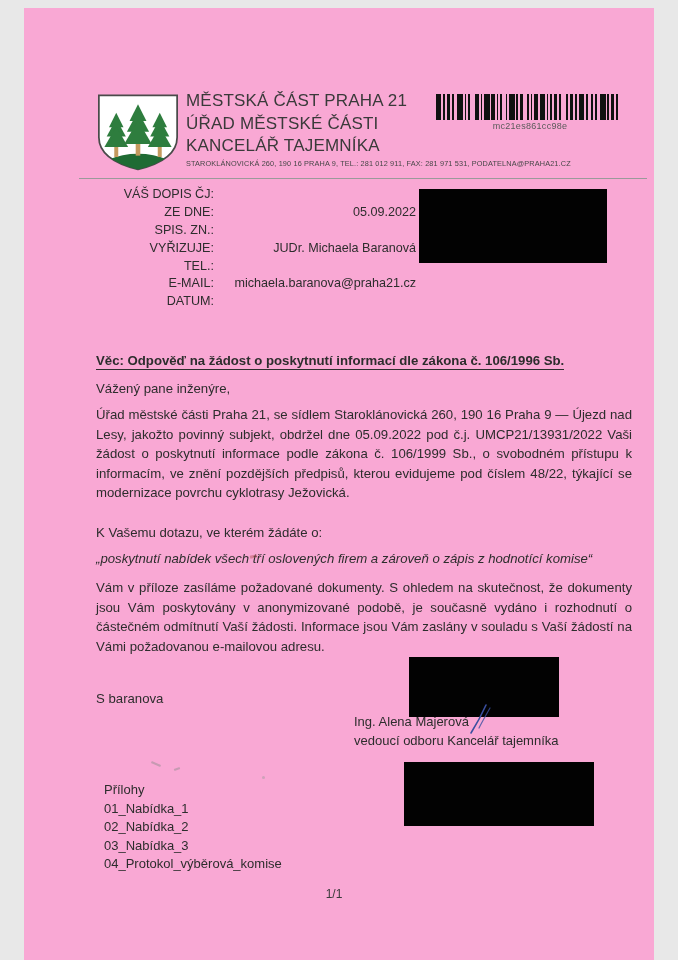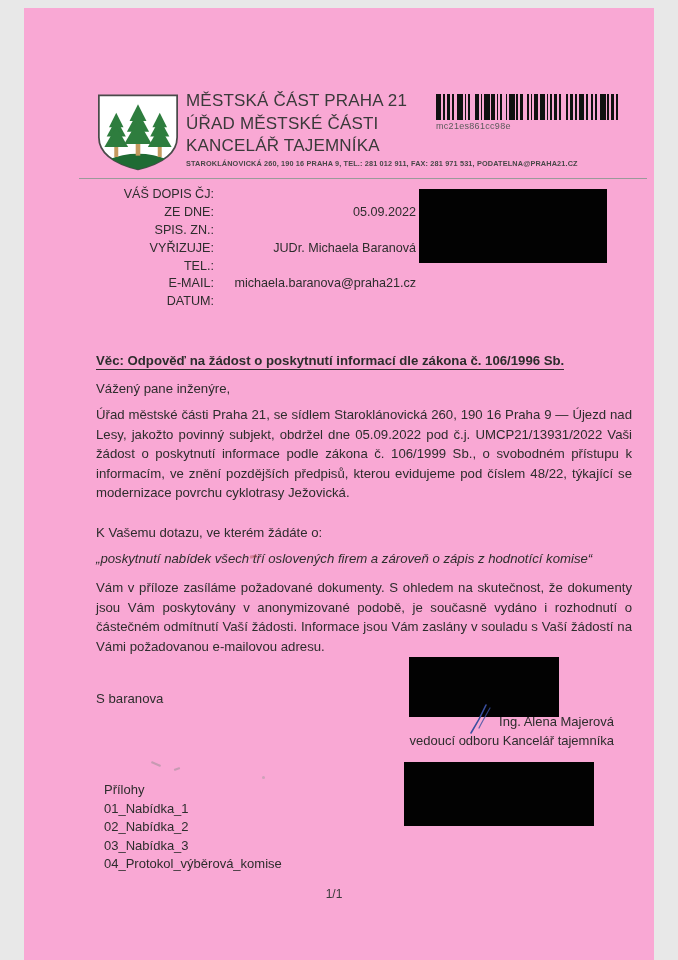--- a/index.html
+++ b/index.html
@@ -7,25 +7,25 @@
     position:relative; width:630px; height:960px; margin:8px auto;
     background:#f9a8d4; overflow:hidden;
     font-family:"Liberation Sans", sans-serif; color:#2d2d2d;
   }
   .abs { position:absolute; }
 
   
   .logo { left:70px; top:84px; width:88px; height:80px; }
   .org-block { left:162px; top:82px; width:260px; }
   .org-line { font-size:17px; line-height:22.5px; letter-spacing:.2px; color:#3a3a3a; white-space:nowrap; }
-  .addr-line { left:162px; top:151px; font-size:7.3px; font-weight:bold; letter-spacing:.15px; color:#474747; white-space:nowrap; }
+  .addr-line { left:162px; top:151px; font-size:7.3px; font-weight:normal; letter-spacing:.15px; color:#474747; white-space:nowrap; }
 
   .barcode-wrap { left:412px; top:86px; width:188px; height:26px; font-size:0; }
   .barcode-wrap span { display:inline-block; height:26px; vertical-align:top; }
-  .barcode-label { left:412px; top:113px; width:188px; font-size:9px; color:#5a5a5a; letter-spacing:.3px; }
+  .barcode-label { left:412px; top:113px; width:188px; text-align:center; font-size:9px; color:#5a5a5a; letter-spacing:.3px; }
 
   .rule { left:55px; top:170px; width:568px; border-top:1.4px solid #9a9a9a; height:0; }
 
   
   .meta { left:72px; top:178px; width:320px; font-size:12.6px;text-align:right; }
   .meta-row { display:flex; height:17.9px; line-height:17.9px; }
   .meta-label { width:118px; flex:none; }
   .meta-value { flex:1; white-space:nowrap; }
 
   .redaction { background:#020202; }
@@ -36,21 +36,21 @@
   
   .subject { left:72px; top:345px; font-size:13.2px; font-weight:bold; border-bottom:1.6px solid #2d2d2d; padding-bottom:1px; white-space:nowrap; }
   .greeting { left:72px; top:373px; font-size:13.2px; }
   .para { left:72px; width:536px; font-size:13.2px; line-height:19.6px; text-align:justify; }
   .p1 { top:397px; }
   .p2 { top:515px; text-align:left; }
   .quote { left:72px; top:543px; width:536px; font-size:13.2px; font-style:italic; }
   .p3 { top:570px; }
   .closing { left:72px; top:683px; font-size:13.2px; }
 
-  .sig-block { left:330px; top:705px; width:260px; text-align:right; font-size:13px; line-height:18.5px; }
+  .sig-block { left:330px; top:705px; width:260px; text-align:left; font-size:13px; line-height:18.5px; }
   .pen-stroke { left:438px; top:694px; width:34px; height:34px; }
 
   .attachments { left:80px; top:773px; font-size:13px; line-height:18.6px; }
   .page-num { left:0; top:879px; width:620px; text-align:center; font-size:12px; color:#3a3a3a; }
 
   .artifact { opacity:.45; }
 </style>
 </head>
 <body>
 

